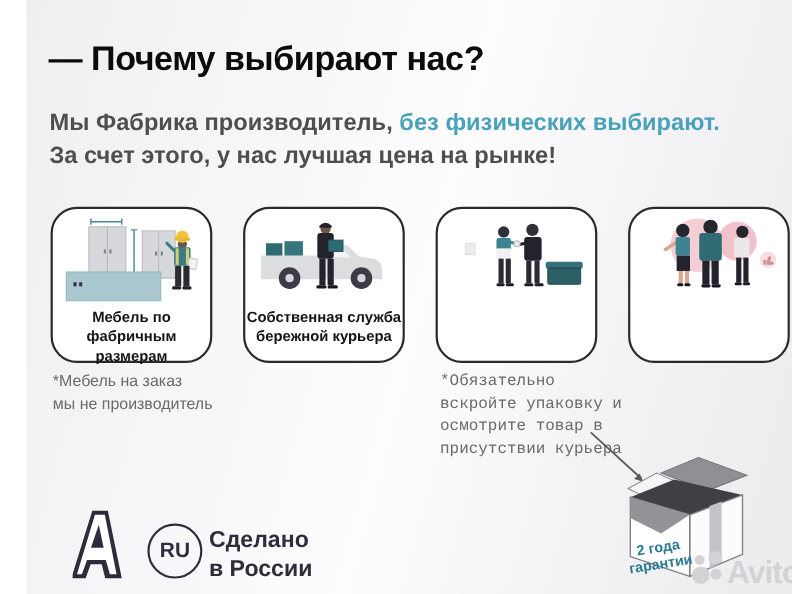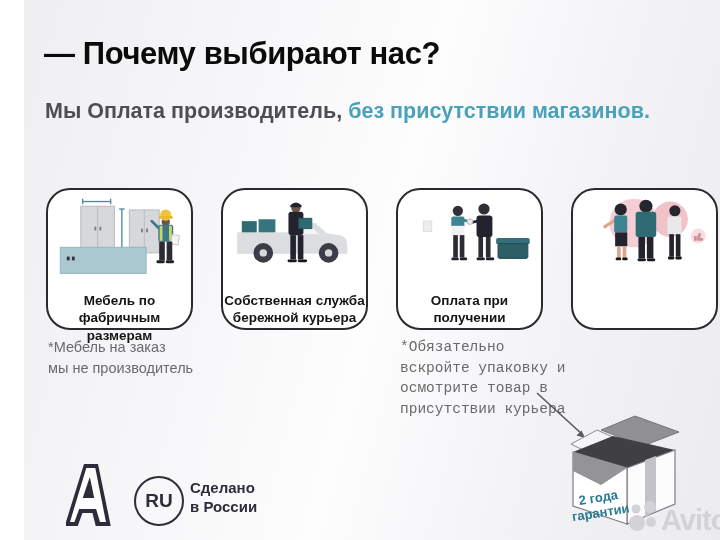--- a/index.html
+++ b/index.html
@@ -17,21 +17,21 @@
     position:absolute;left:21px;top:96px;
     font-size:21.5px;font-weight:700;color:#4e4e51;line-height:30px;white-space:nowrap;
   }
   .subtitle .hl{color:#4aa2ba;}
   .cards{
     position:absolute;left:22px;top:188px;display:flex;gap:28px;
   }
   .card{
     width:147px;height:142px;box-sizing:border-box;background:#ffffff;
     border:2px solid #2a2a2e;border-radius:24px;
-    display:flex;flex-direction:column;align-items:center;padding-top:5px;gap:12px;
+    display:flex;flex-direction:column;align-items:center;padding-top:5px;
   }
   .card svg{width:132px;height:84px;flex:none;}
   .card-label{
     font-size:13.5px;font-weight:700;color:#151515;text-align:center;
     line-height:1.28;white-space:pre-line;margin-top:1px;
   }
   .footnote{
     position:absolute;font-size:14.5px;color:#6a6a6c;line-height:1.42;white-space:pre-line;
   }
   .footnote.fn1{left:24px;top:337px;}
@@ -39,35 +39,36 @@
   .arrow-wrap{position:absolute;left:505px;top:388px;width:72px;height:60px;}
   .box-wrap{position:absolute;left:533px;top:410px;width:140px;height:122px;}
   .box-label{fill:#2a7a92;font-weight:700;font-size:13px;}
   .a-logo{position:absolute;left:42px;top:464px;width:46px;height:62px;}
   .ru-circle{
     position:absolute;left:110px;top:476px;width:46px;height:46px;border-radius:50%;
     border:2px solid #2d2d3b;display:flex;align-items:center;justify-content:center;
     font-size:19px;font-weight:700;color:#2d2d3b;background:transparent;
   }
   .made-in{
-    position:absolute;left:166px;top:478px;font-size:15px;font-weight:600;
+    position:absolute;left:166px;top:478px;font-size:21px;font-weight:600;
     color:#2d2d3b;line-height:1.28;white-space:pre-line;
   }
   .watermark{position:absolute;left:602px;top:497px;width:116px;height:42px;}
   .watermark text{font-family:"Liberation Sans",sans-serif;font-weight:700;font-size:29px;fill:#d3d3d7;letter-spacing:-1px;}
 </style>
 </head>
 <body>
 
 <div class="stage">
 
   <div class="title">— Почему выбирают нас?</div>
 
   <div class="subtitle">
-    <div><span>Мы Оплата производитель, </span><span class="hl">без присутствии магазинов.</span></div>
+    <div><span>Мы Фабрика производитель, </span><span class="hl">без физических выбирают.</span></div>
+    <div>За счет этого, у нас лучшая цена на рынке!</div>
   </div>
 
   <div class="cards">
 
     <div class="card">
       <svg viewBox="0 0 140 90">
         <line x1="30" y1="7" x2="60" y2="7" stroke="#4a8a99" stroke-width="1.4"></line>
         <line x1="30" y1="4" x2="30" y2="10" stroke="#4a8a99" stroke-width="1.4"></line>
         <line x1="60" y1="4" x2="60" y2="10" stroke="#4a8a99" stroke-width="1.4"></line>
         <rect x="28" y="12" width="36" height="50" fill="#d7d8dc" stroke="#b7b8bc"></rect>
@@ -140,22 +141,20 @@
         <rect x="59" y="67" width="8" height="3" rx="1.5" fill="#1d1d25"></rect>
         <circle cx="85" cy="15" r="6" fill="#2f2f38"></circle>
         <rect x="77" y="22" width="17" height="23" rx="3" fill="#23232d"></rect>
         <rect x="79" y="45" width="5" height="22" fill="#2b2b33"></rect>
         <rect x="87" y="45" width="5" height="22" fill="#2b2b33"></rect>
         <rect x="77" y="67" width="9" height="3" rx="1.5" fill="#1d1d25"></rect>
         <rect x="87" y="67" width="9" height="3" rx="1.5" fill="#1d1d25"></rect>
         <rect x="98" y="46" width="36" height="7" rx="2" fill="#35707a"></rect>
         <rect x="100" y="52" width="32" height="16" rx="2" fill="#2c5f66" stroke="#234c52"></rect>
       </svg>
-      <div class="card-label">Оплата при
-получении</div>
     </div>
 
     <div class="card">
       <svg viewBox="0 0 140 90">
         <circle cx="58" cy="30" r="26" fill="#f4ced4"></circle>
         <circle cx="97" cy="26" r="19" fill="#f1c2c9"></circle>
         <line x1="38" y1="27" x2="27" y2="34" stroke="#dca78f" stroke-width="3.5" stroke-linecap="round"></line>
         <circle cx="44" cy="15.5" r="6.5" fill="#26262e"></circle>
         <rect x="37" y="22" width="14" height="18" rx="2" fill="#3e8391"></rect>
         <rect x="38" y="40" width="13" height="15" fill="#23232d"></rect>

